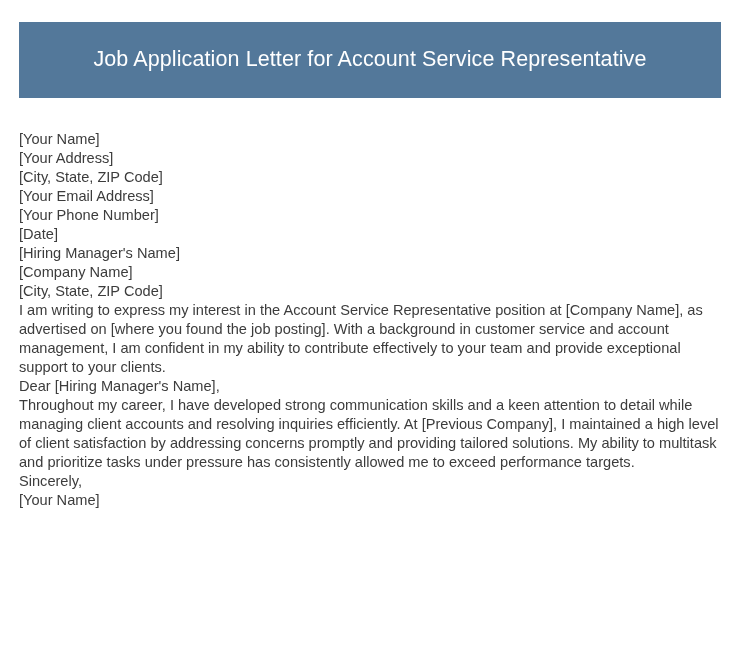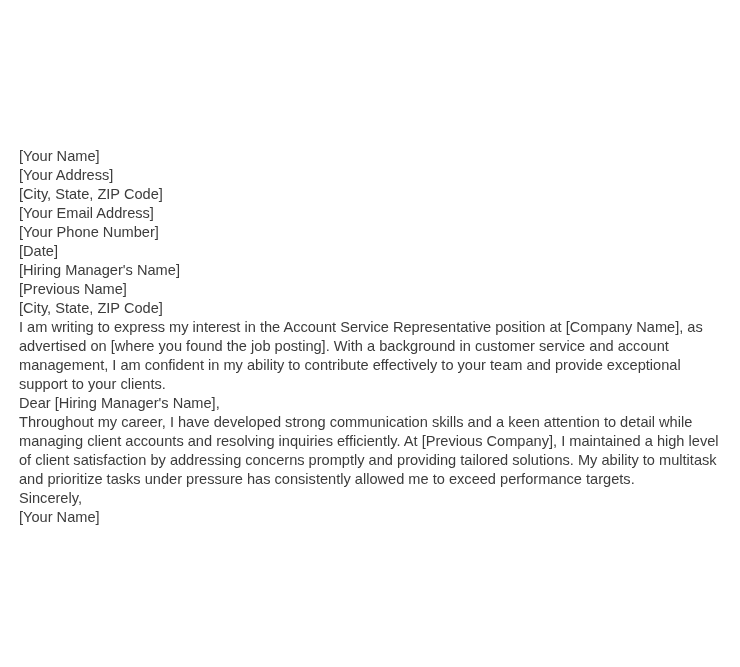--- a/index.html
+++ b/index.html
@@ -38,49 +38,52 @@
     font-weight: normal;
     line-height: 1.2;
     letter-spacing: 0.1px;
     text-align: center;
     white-space: nowrap;
     margin: 0;
   }
   .letter-body {
     position: absolute;
     left: 19px;
-    top: 147px;
+    top: 130px;
     width: 702px;
     color: #3c3c3c;
     font-size: 14.6px;
     line-height: 19px;
     text-align: left;
   }
   .letter-line {
     margin: 0;
     padding: 0;
     white-space: pre-wrap;
     word-wrap: break-word;
   }
 </style>
 </head>
 <body>
 
 <div class="document">
 
+  <div class="title-banner">
+    <h1 class="title-text">Job Application Letter for Account Service Representative</h1>
+  </div>
 
   <div class="letter-body">
       <p class="letter-line">[Your Name]</p>
       <p class="letter-line">[Your Address]</p>
       <p class="letter-line">[City, State, ZIP Code]</p>
       <p class="letter-line">[Your Email Address]</p>
       <p class="letter-line">[Your Phone Number]</p>
       <p class="letter-line">[Date]</p>
       <p class="letter-line">[Hiring Manager's Name]</p>
-      <p class="letter-line">[Previous Name]</p>
+      <p class="letter-line">[Company Name]</p>
       <p class="letter-line">[City, State, ZIP Code]</p>
       <p class="letter-line">I am writing to express my interest in the Account Service Representative position at [Company Name], as advertised on [where you found the job posting]. With a background in customer service and account management, I am confident in my ability to contribute effectively to your team and provide exceptional support to your clients.</p>
       <p class="letter-line">Dear [Hiring Manager's Name],</p>
       <p class="letter-line">Throughout my career, I have developed strong communication skills and a keen attention to detail while managing client accounts and resolving inquiries efficiently. At [Previous Company], I maintained a high level of client satisfaction by addressing concerns promptly and providing tailored solutions. My ability to multitask and prioritize tasks under pressure has consistently allowed me to exceed performance targets.</p>
       <p class="letter-line">Sincerely,</p>
       <p class="letter-line">[Your Name]</p>
     </div>
 
 </div>
 

